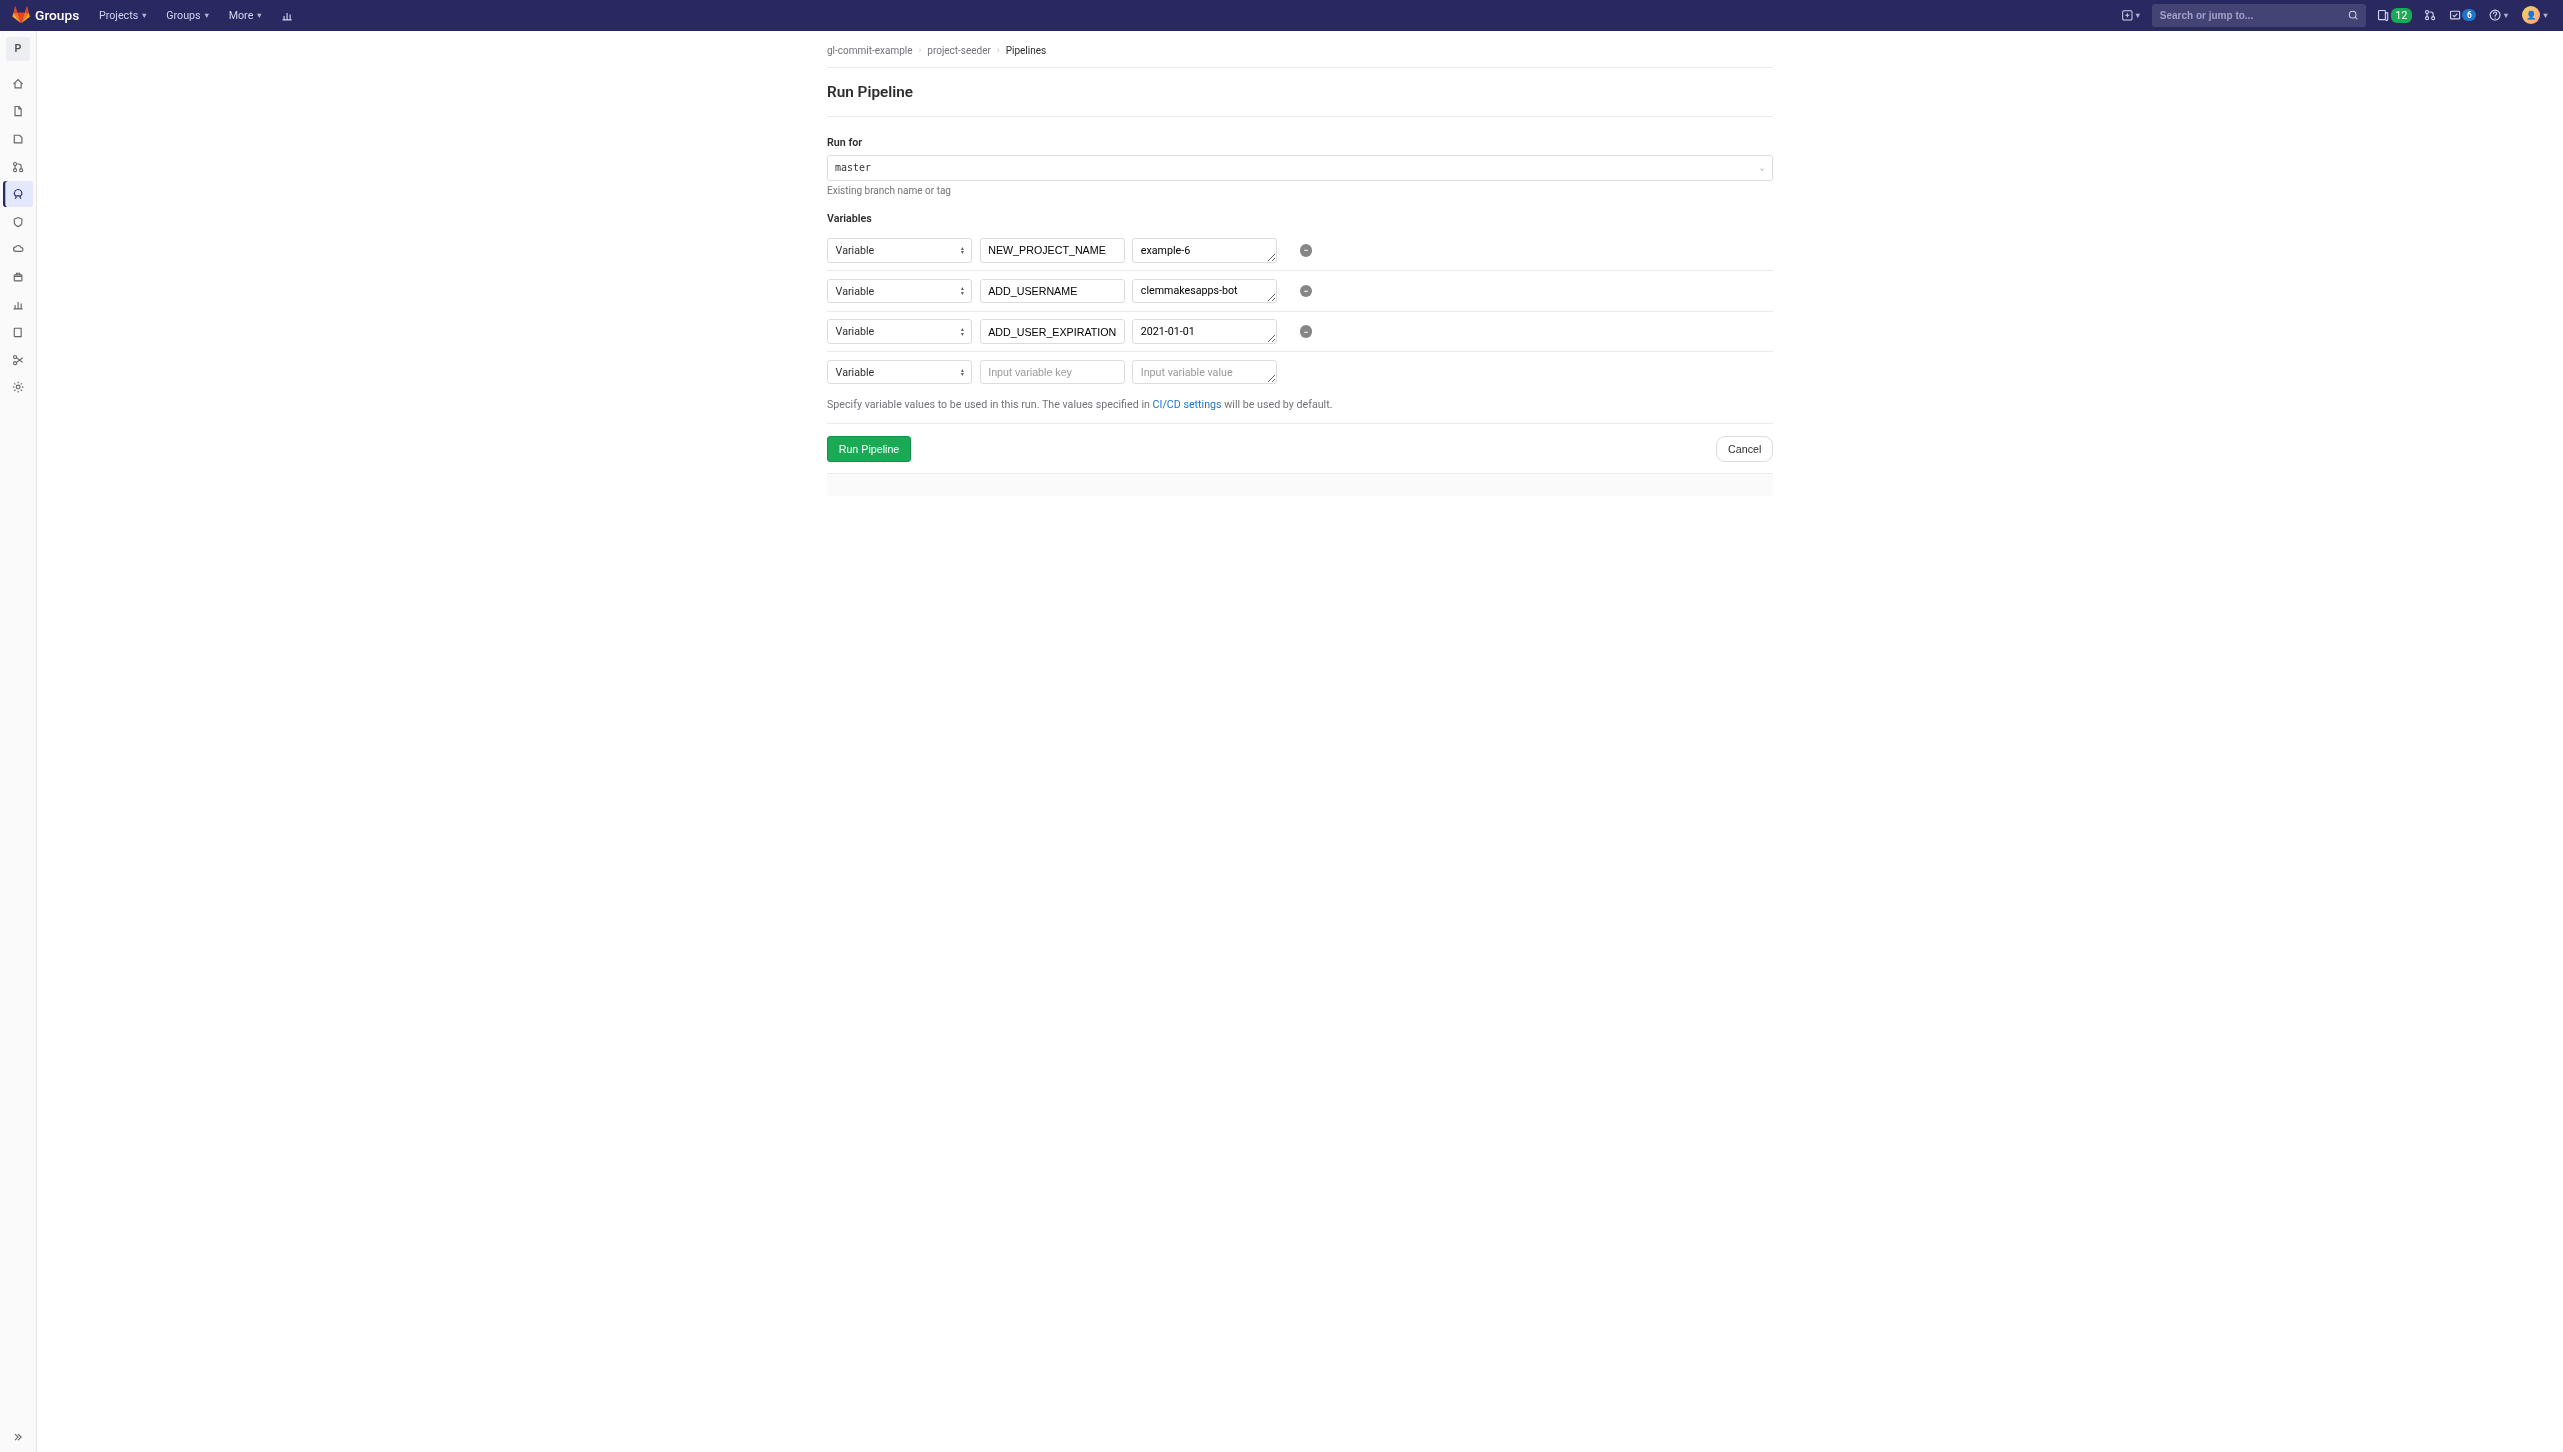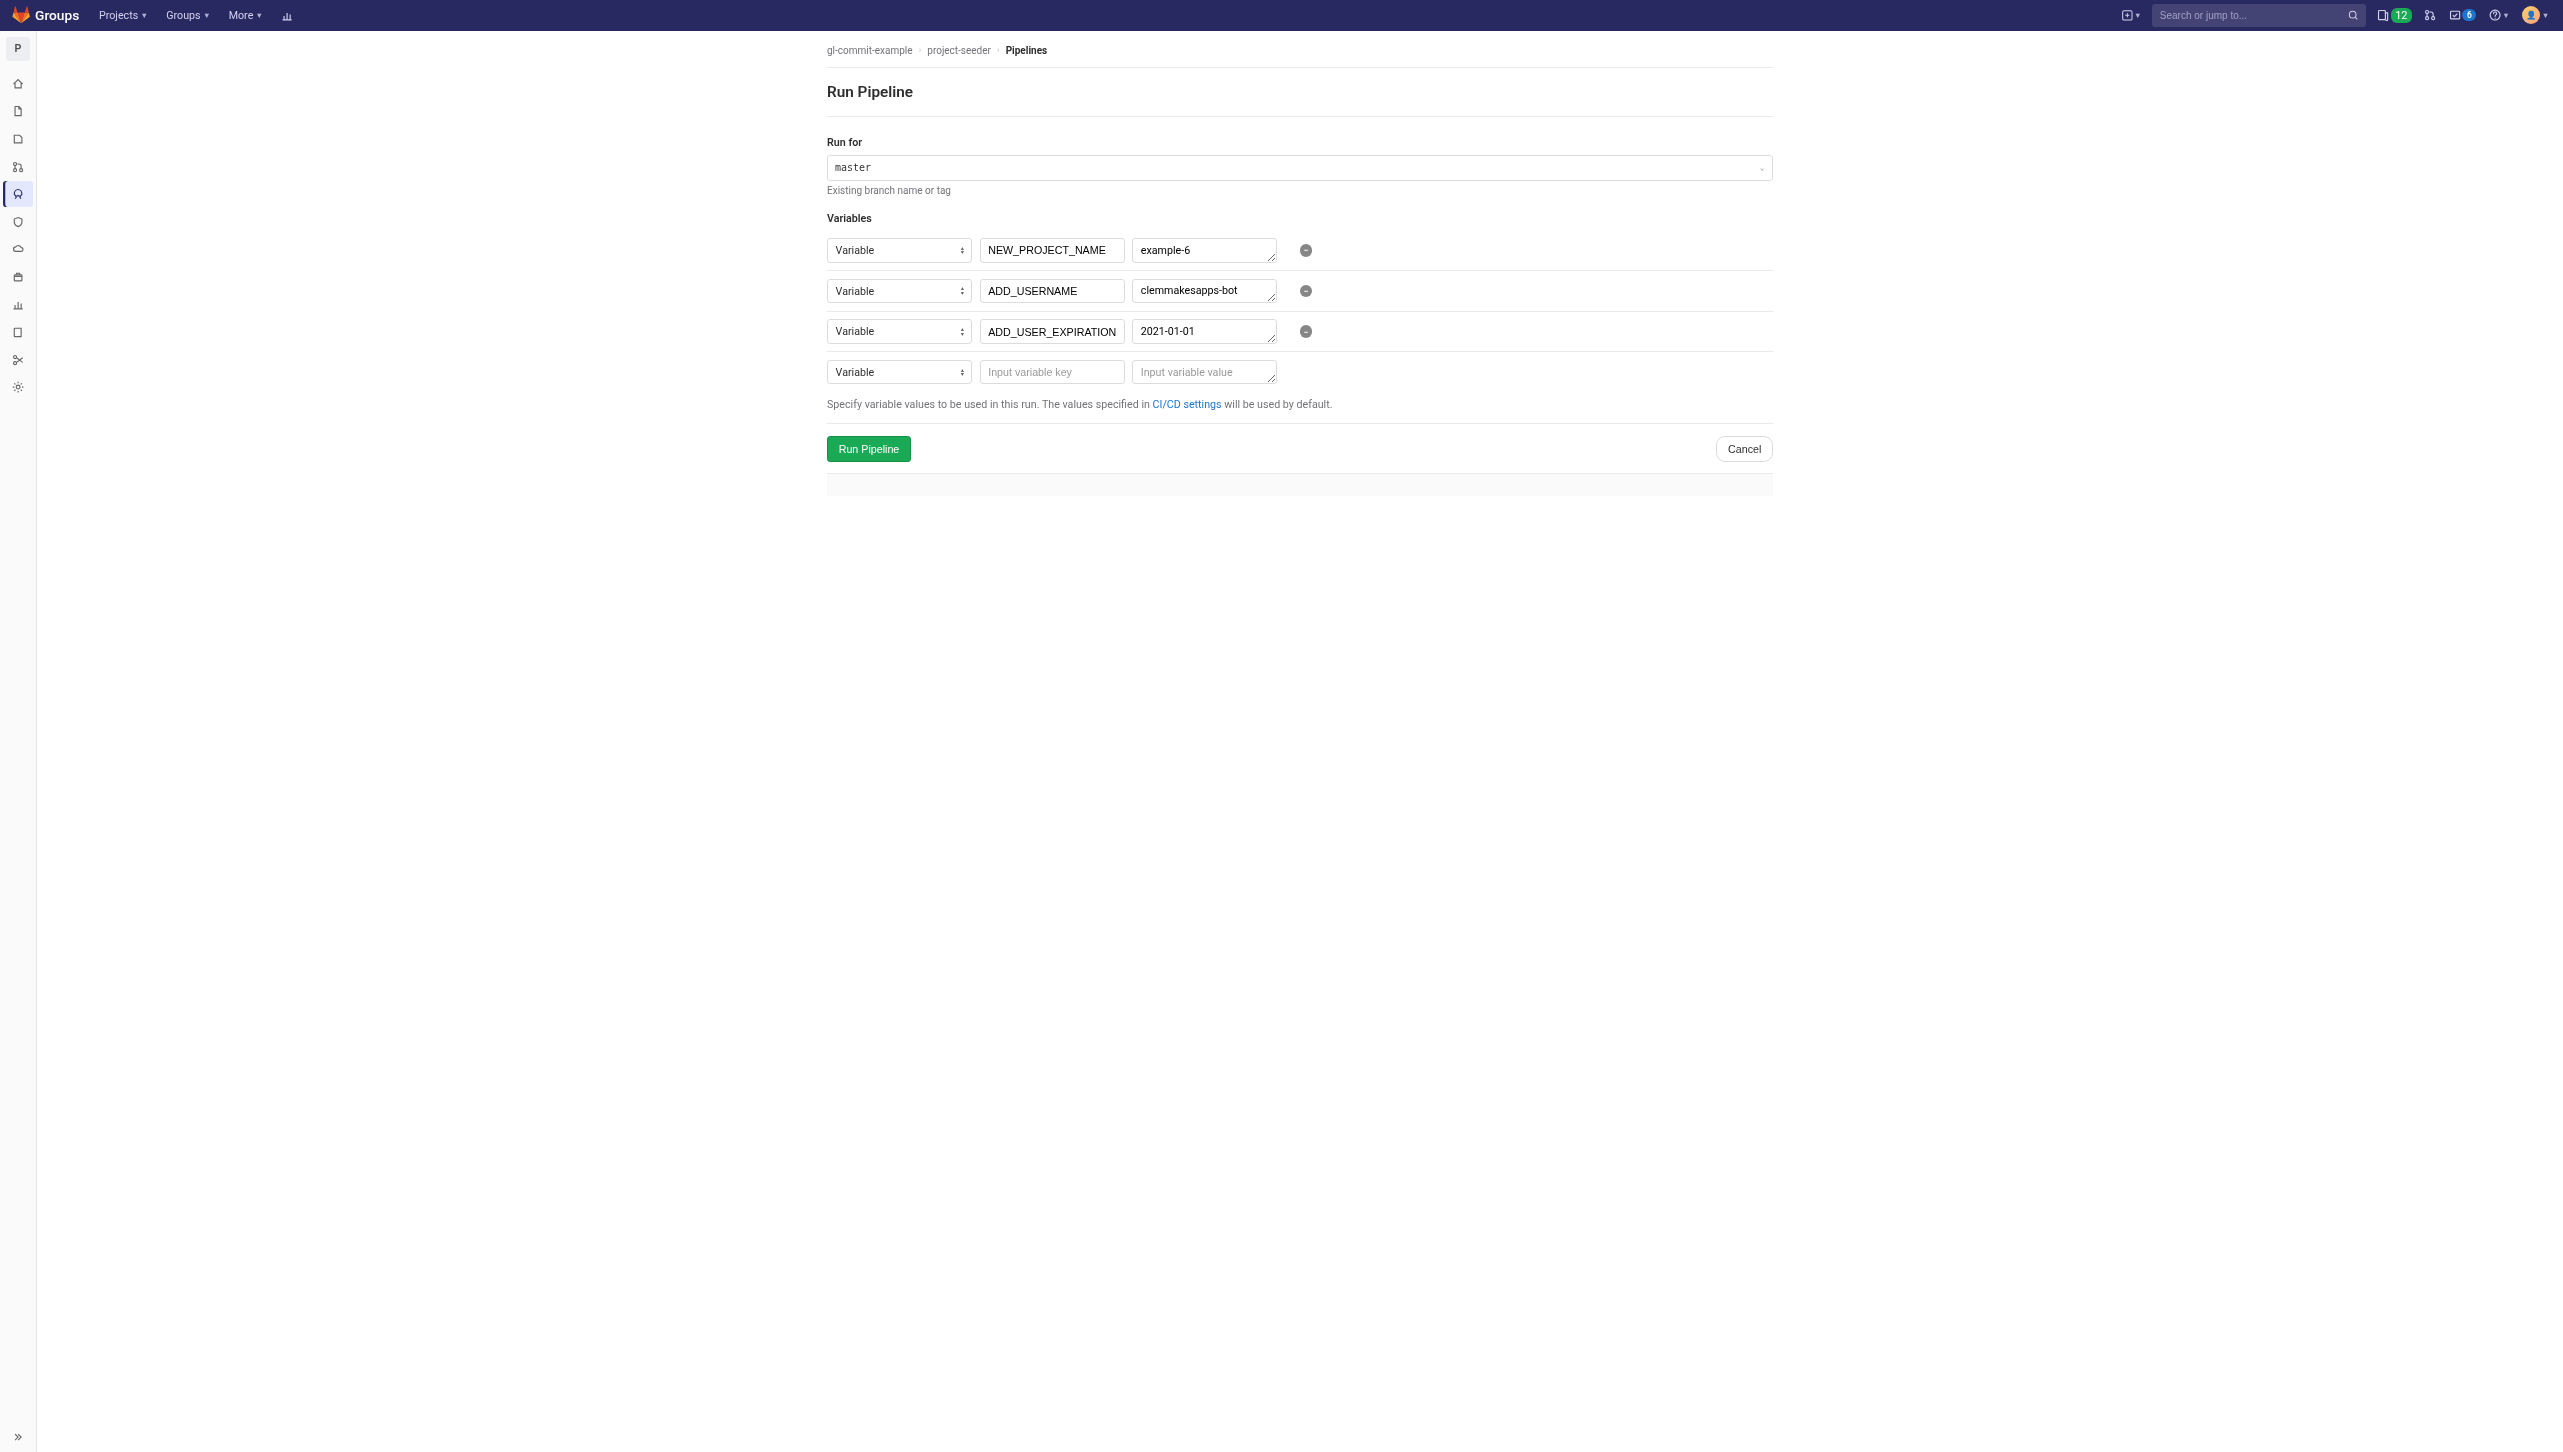--- a/index.html
+++ b/index.html
@@ -48,20 +48,21 @@
   padding: 0 7.6px;
   color: #d1d1f0;
 }
 .search-box input {
   background: transparent;
   border: none;
   outline: none;
   color: #d1d1f0;
   font-size: 10px;
   flex: 1;
+  font-weight: bold;
 }
 .search-box input::placeholder { color: #a0a0c8; }
 .nr-icon {
   color: #d1d1f0;
   display: flex;
   align-items: center;
   gap: 1.5px;
   cursor: pointer;
   padding: 1.5px;
 }
@@ -151,21 +152,21 @@
   display: flex;
   align-items: center;
   gap: 6.1px;
   font-size: 10px;
   color: #737278;
   padding: 3.1px 0 10.7px 0;
   border-bottom: 0.8px solid #eaeaea;
 }
 .breadcrumbs a { color: #737278; text-decoration: none; cursor: pointer; }
 .breadcrumbs .bc-sep { color: #bbb; font-size: 8.4px; }
-.breadcrumbs .bc-cur { color: #2e2e2e; font-weight: 700; }
+.breadcrumbs .bc-cur { color: #2e2e2e; font-weight: 400; }
 .page-title {
   font-size: 15.3px;
   font-weight: 600;
   padding: 15.3px 0;
   border-bottom: 0.8px solid #eaeaea;
 }
 .form { padding: 18.3px 0; }
 .lbl { font-size: 10.7px; font-weight: 600; margin-bottom: 6.1px; display: block; }
 .branch-select {
   width: 100%;

